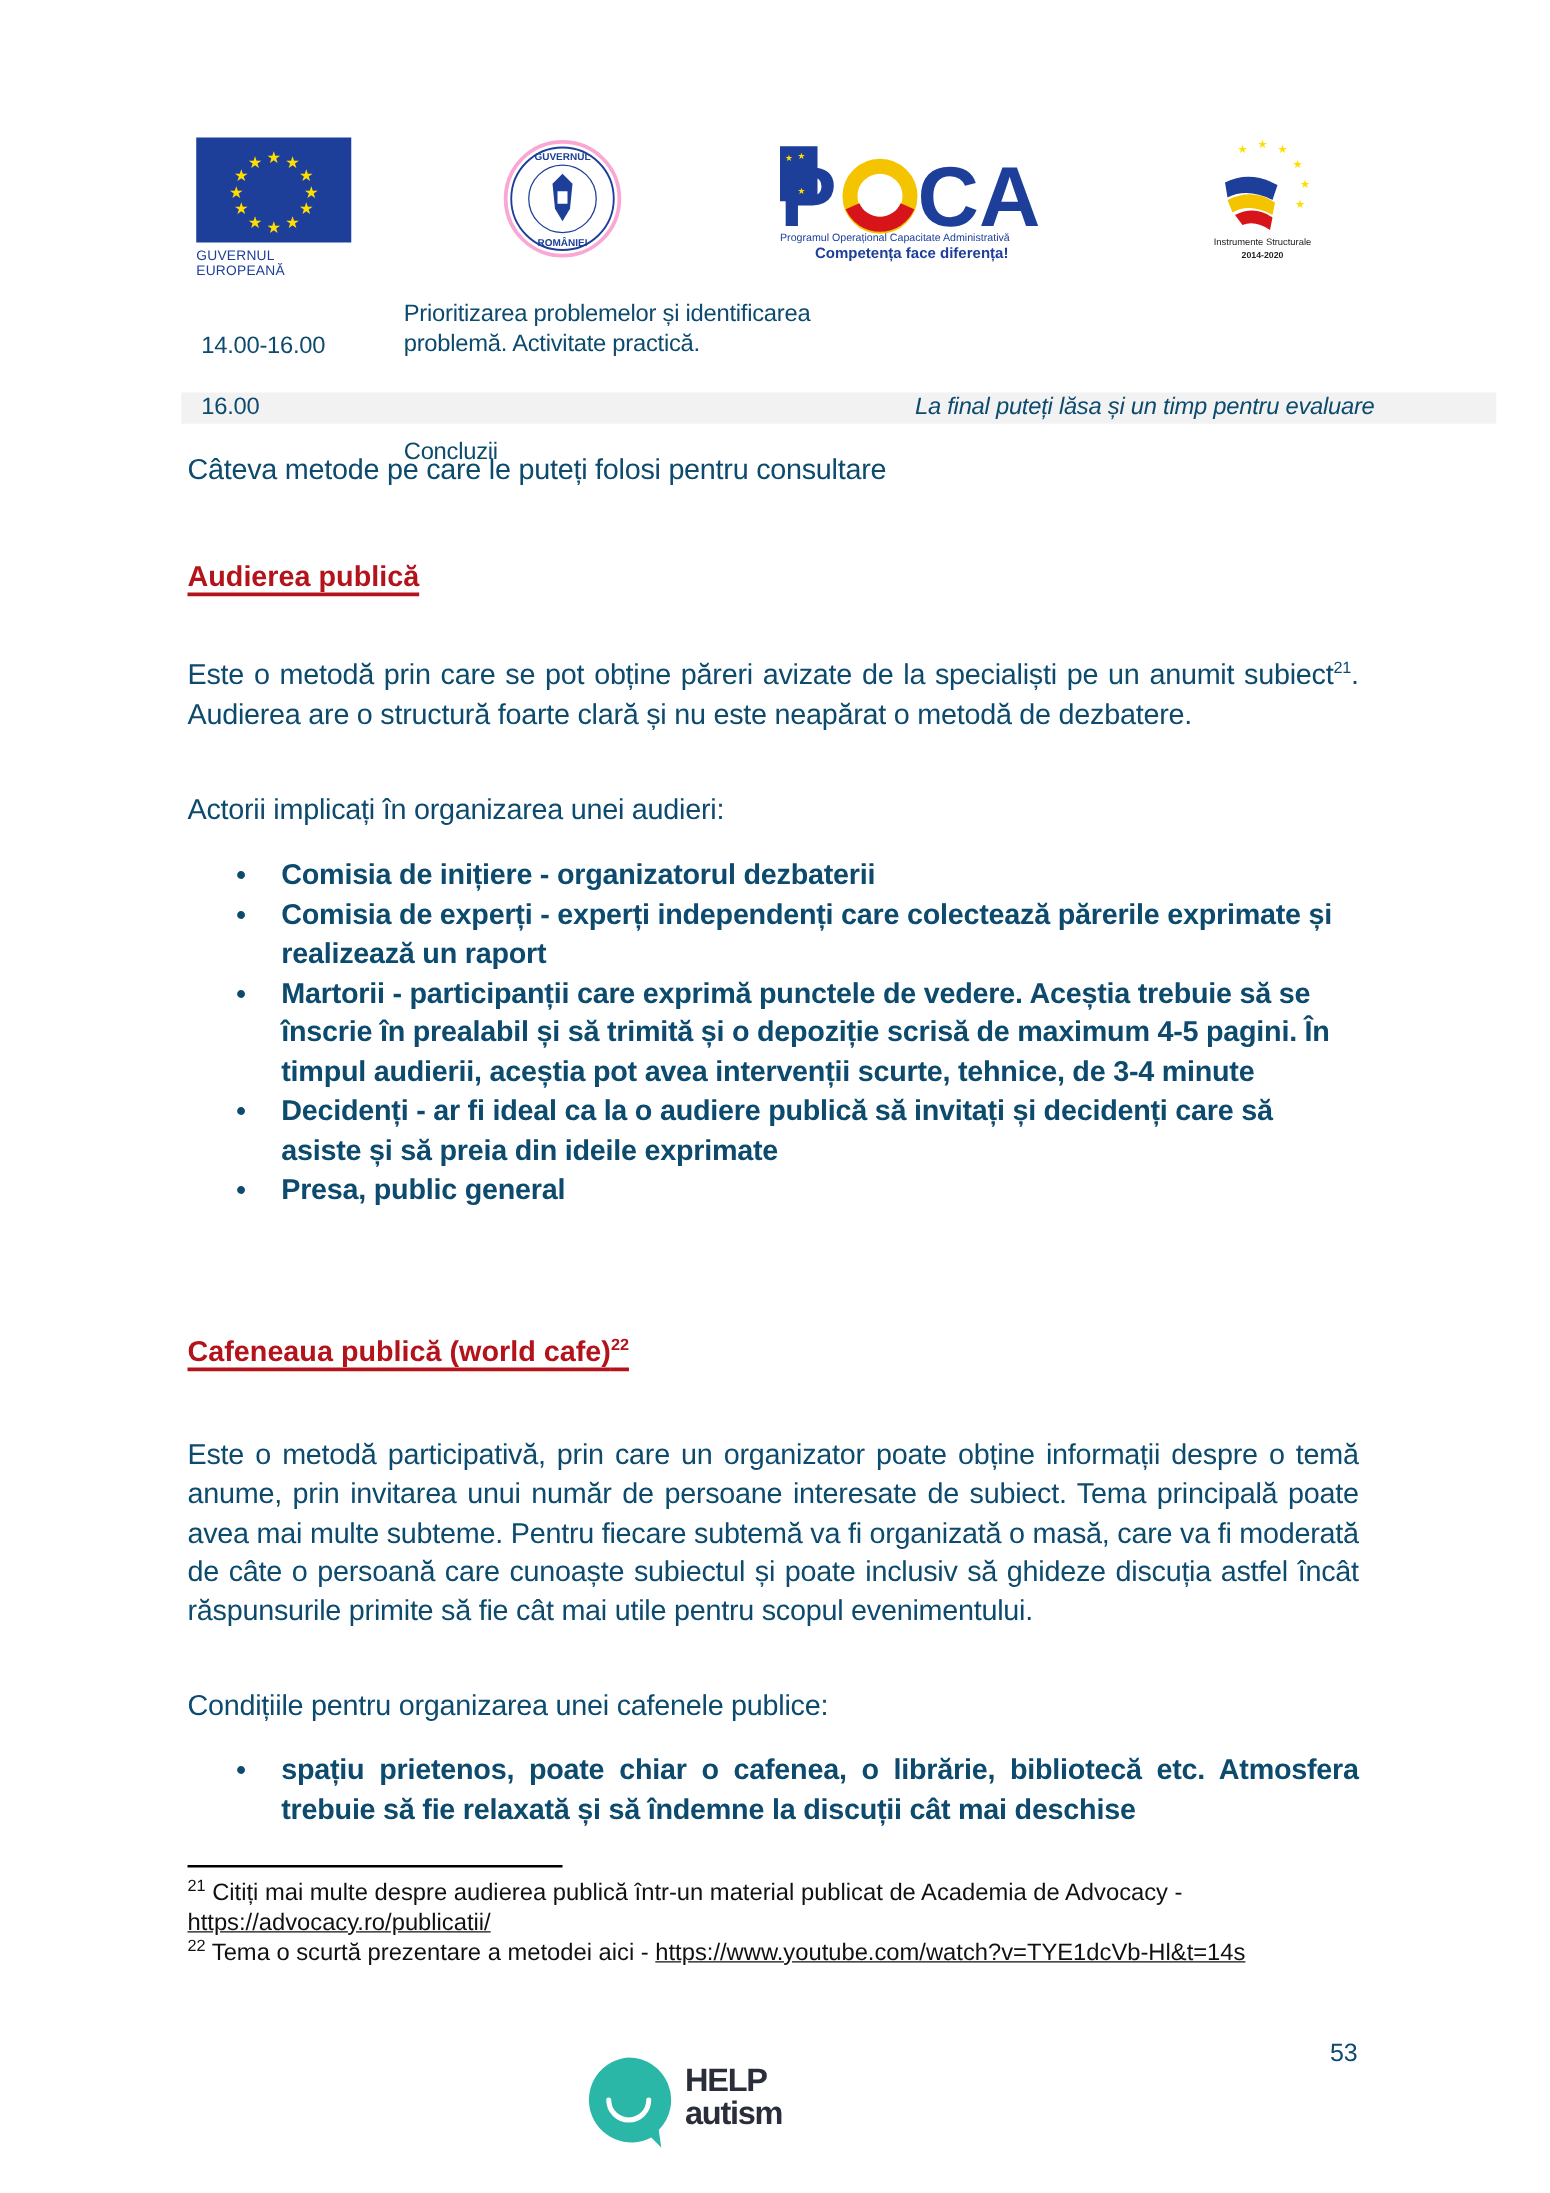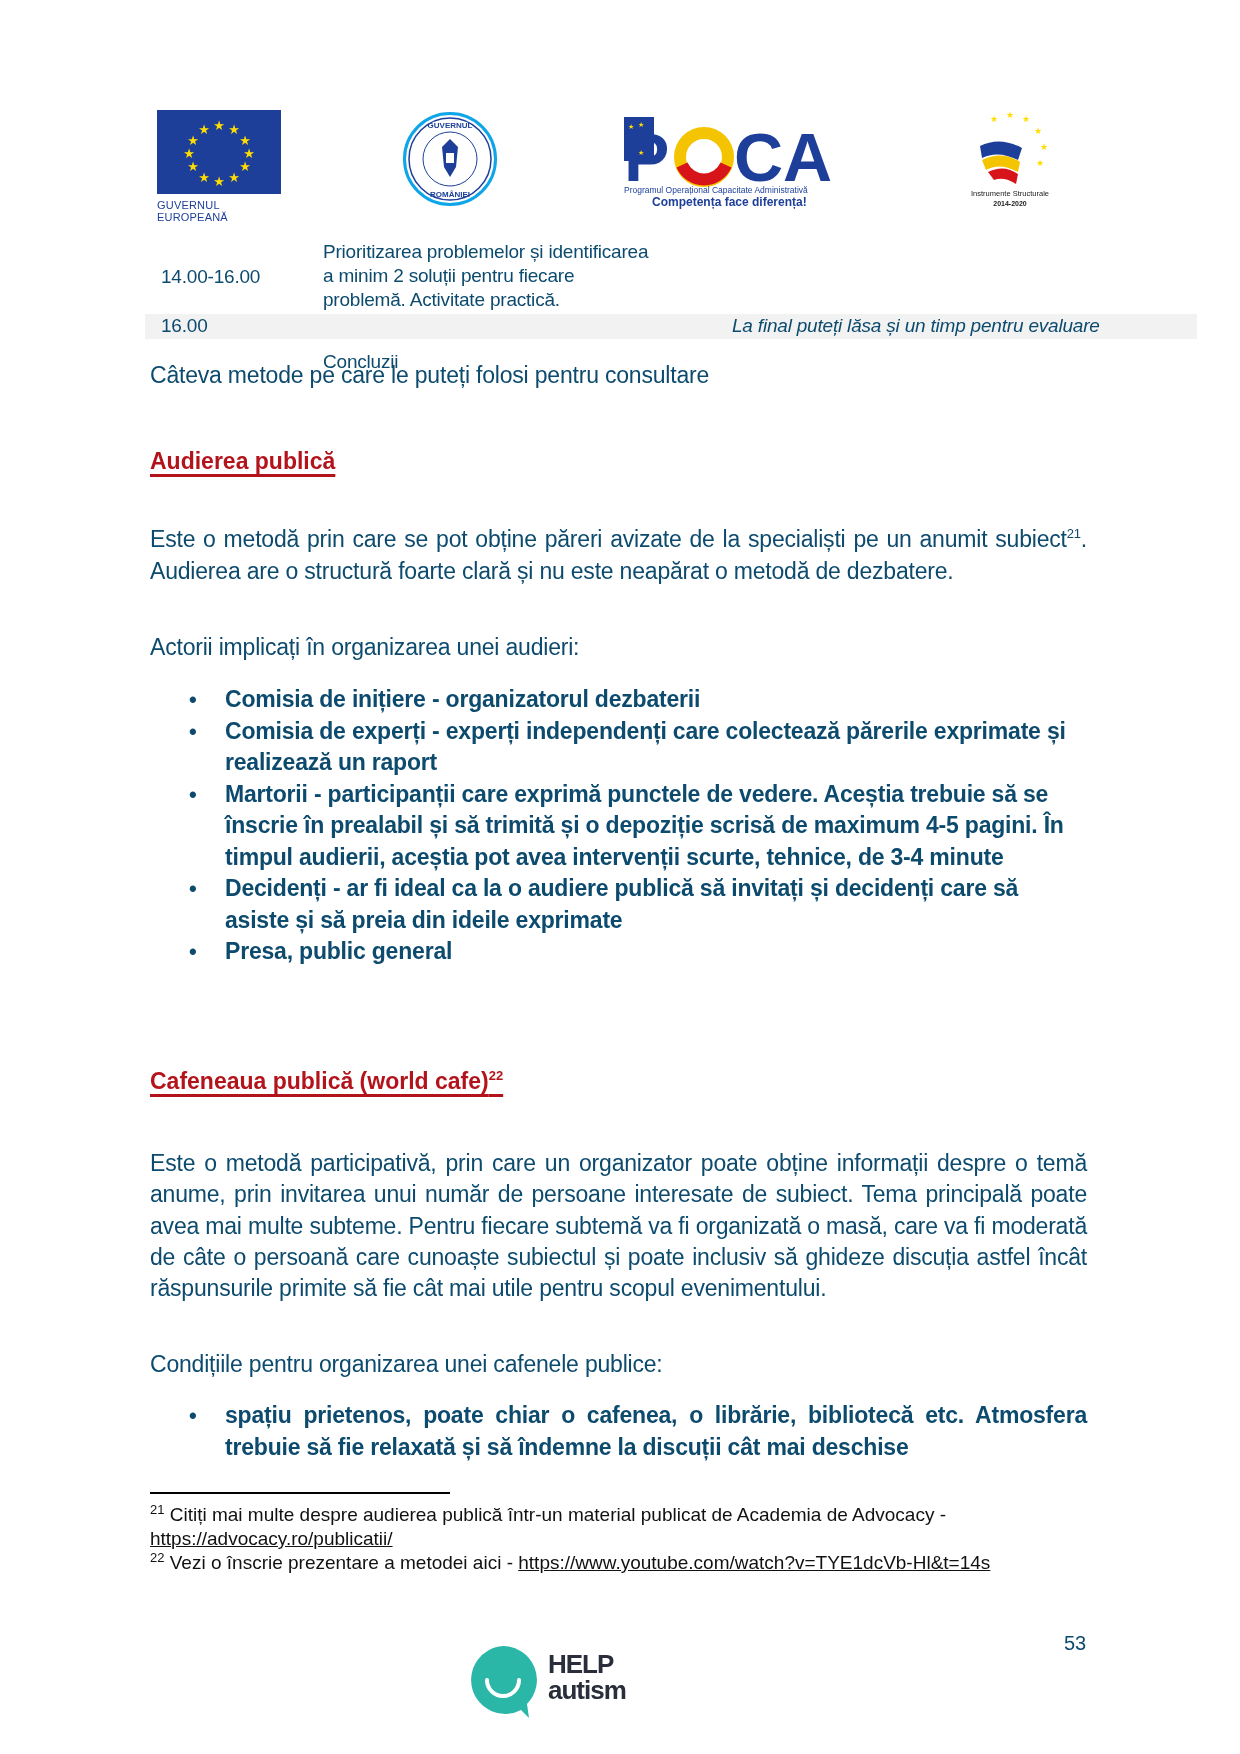--- a/index.html
+++ b/index.html
@@ -8,21 +8,21 @@
   .abs { position: absolute; }
   .txt { font-family: "Liberation Sans", sans-serif; font-size: 23px; color: #0c4a6e; letter-spacing: -0.2px; }
   .small { font-size: 19px; }
   .red-heading { color: #b3131b; font-weight: bold; text-decoration: underline; text-decoration-thickness: 3px; text-underline-offset: 5px; font-size: 23px; font-family: "Liberation Sans", sans-serif; }
   .justify { text-align: justify; }
   sup { font-size: 13px; vertical-align: super; line-height: 0; }
 
   
   .eu-flag { left: 157px; top: 110px; width: 124px; height: 84px; background: #1d3f9a; }
   .eu-label { left: 157px; top: 199px; width: 130px; font-size: 11px; color: #1d3f9a; font-family: "Liberation Sans", sans-serif; letter-spacing: 0.2px; }
-  .gov-seal { left: 403px; top: 112px; width: 94px; height: 94px; border-radius: 50%; border: 3px solid #0ea5e9; box-sizing: border-box; }
+  .gov-seal { left: 403px; top: 112px; width: 94px; height: 94px; border-radius: 50%; border: 3px solid #f9a8d4; box-sizing: border-box; }
   .poca { left: 622px; top: 115px; width: 230px; height: 95px; }
   .is-logo { left: 960px; top: 110px; width: 100px; height: 100px; }
 
   
   .row1-time { left: 161px; top: 266px; }
   .row1-desc { left: 323px; top: 240px; line-height: 24px; width: 400px; }
   .row2-bg { left: 145px; top: 314px; width: 1052px; height: 25px; background: #f2f2f2; }
   .row2-time { left: 161px; top: 315px; }
   .row2-desc { left: 323px; top: 315px; margin-top: 36px; }
   .row2-note { left: 732px; top: 315px; font-style: italic; }
@@ -101,21 +101,20 @@
     <path d="M22 50 Q42 40 60 52 L58 62 Q40 52 26 60 Z" fill="#f5c400"></path>
     <path d="M28 62 Q44 54 58 64 L56 74 Q44 66 34 70 Z" fill="#d8141b"></path>
     <text x="50" y="86" font-size="7.5" text-anchor="middle" fill="#222" font-family="Liberation Sans, sans-serif">Instrumente Structurale</text>
     <text x="50" y="96" font-size="7" text-anchor="middle" fill="#222" font-weight="bold" font-family="Liberation Sans, sans-serif">2014-2020</text>
   </svg>
 </div>
 
 <div class="abs txt small row1-time">14.00-16.00</div>
 <div class="abs txt small row1-desc">
   <div>Prioritizarea problemelor și identificarea</div>
-  <div>a minim 2 soluții pentru fiecare</div>
   <div>problemă. Activitate practică.</div>
 </div>
 <div class="abs row2-bg"></div>
 <div class="abs txt small row2-time">16.00</div>
 <div class="abs txt small row2-desc">Concluzii</div>
 <div class="abs txt small row2-note">La final puteți lăsa și un timp pentru evaluare</div>
 
 <div class="abs txt" style="left:150px; top:362px;">Câteva metode pe care le puteți folosi pentru consultare</div>
 
 <div class="abs red-heading" style="left:150px; top:448px;">Audierea publică</div>
@@ -147,21 +146,21 @@
 </ul>
 
 <div class="abs footrule"></div>
 <div class="abs fn" style="left:150px; top:1503px; width:950px;">
   <sup>21</sup>
   <span>Citiți mai multe despre audierea publică într-un material publicat de Academia de Advocacy -</span><br>
   <a>https://advocacy.ro/publicatii/</a>
 </div>
 <div class="abs fn" style="left:150px; top:1551px; width:950px;">
   <sup>22</sup>
-  <span>Vezi o înscrie prezentare a metodei aici -</span>
+  <span>Tema o scurtă prezentare a metodei aici -</span>
   <a style="word-break: break-all;">https://www.youtube.com/watch?v=TYE1dcVb-Hl&amp;t=14s</a>
 </div>
 
 <div class="abs" style="left:465px; top:1642px; width:80px; height:78px;">
   <svg width="80" height="78" viewBox="0 0 80 78">
     <path d="M38 4 A34 34 0 1 0 56 68 L64 76 L62 62 A34 34 0 0 0 38 4 Z" fill="#2bb7a8"></path>
     <path d="M22 38 A16 16 0 0 0 54 38" fill="none" stroke="#fff" stroke-width="4" stroke-linecap="round"></path>
   </svg>
 </div>
 <div class="abs" style="left:548px; top:1651px; font-family:'Liberation Sans', sans-serif; font-weight:bold; color:#2a2d3a; font-size:26px; line-height:26px; letter-spacing:-1px;">

